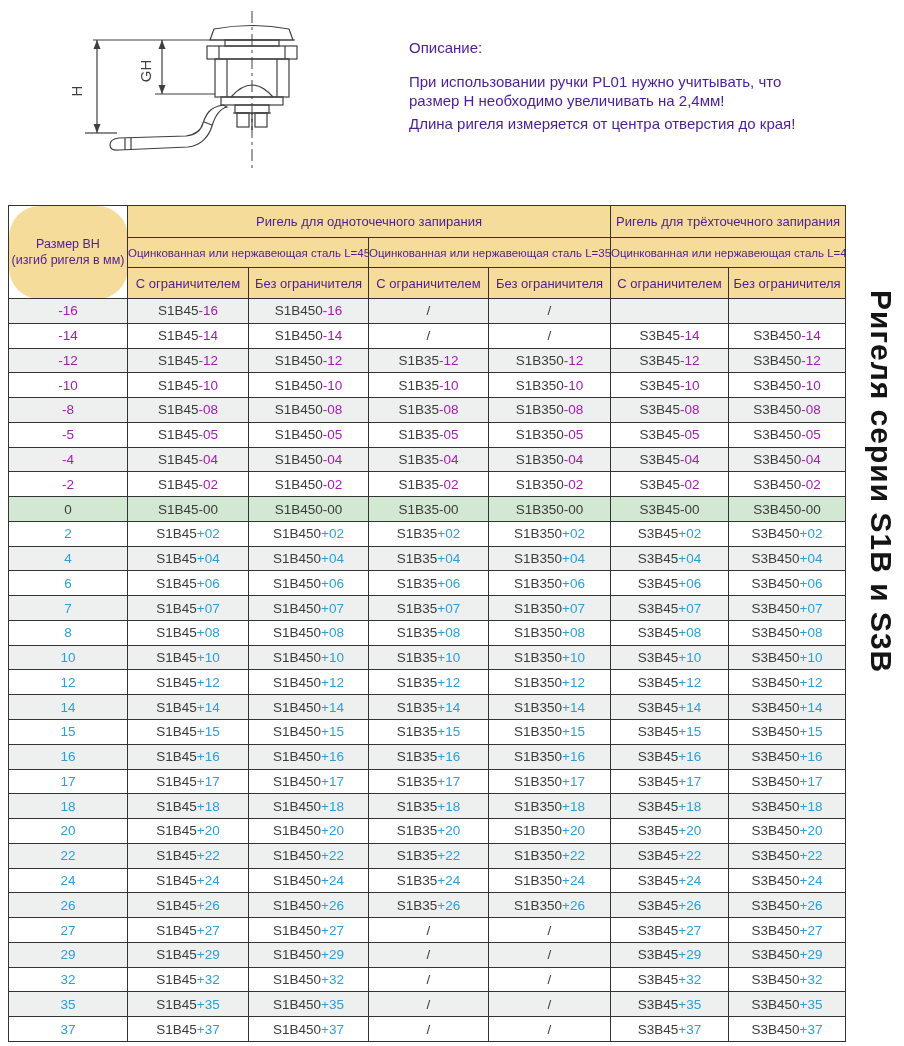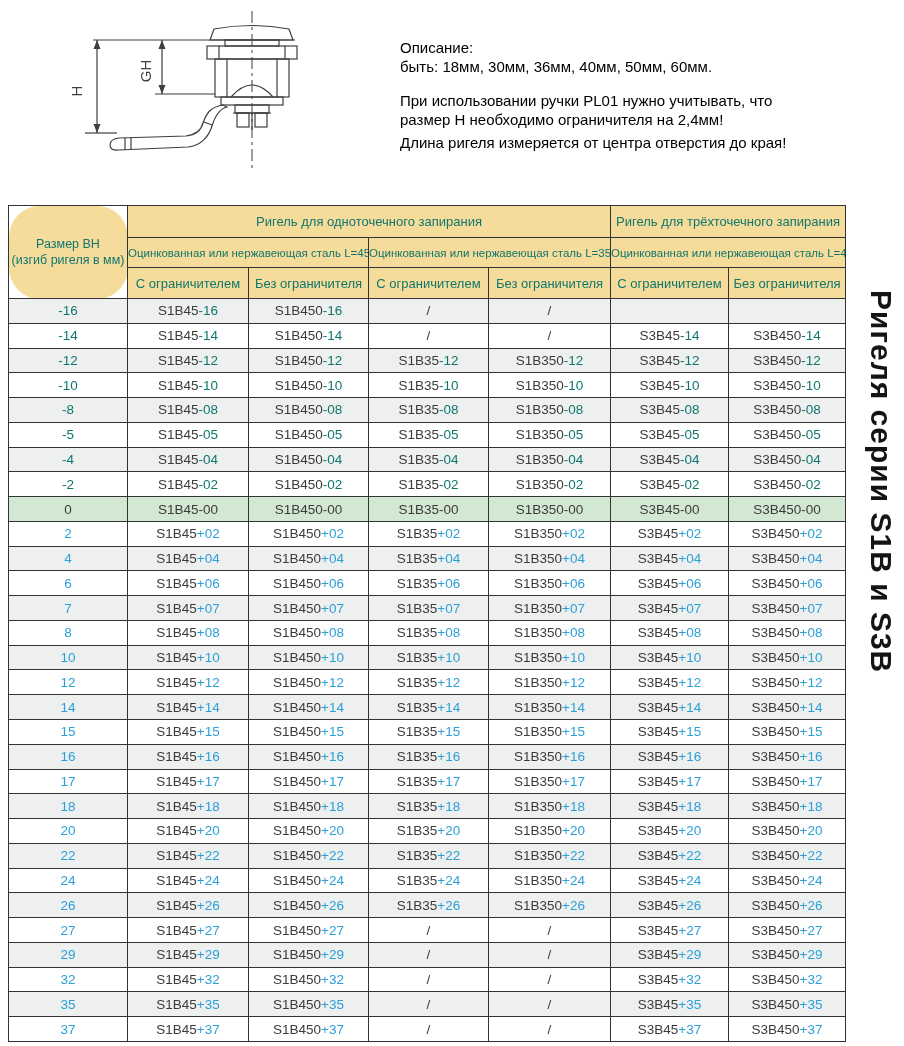--- a/index.html
+++ b/index.html
@@ -5,47 +5,47 @@
   html,body { margin:0; padding:0; background:#fff; }
   body { width:904px; height:1046px; position:relative; overflow:hidden;
          font-family:"Liberation Sans", sans-serif; color:#3b3b3b; }
   .stage { position:absolute; inset:0; }
 
   
   .drawing { position:absolute; left:55px; top:5px; }
   .drawing text { font-family:"Liberation Sans", sans-serif; font-size:15px; fill:#3f3f3f; }
 
   
-  .desc { position:absolute; left:400px; top:38px; font-size:15px; line-height:19px; color:#000000; }
+  .desc { position:absolute; left:409px; top:38px; font-size:15px; line-height:19px; color:#4c1d95; }
   .desc .gap-lg { margin-top:15px; }
   .desc .gap-sm { margin-top:4px; }
 
   
   .side-title { position:absolute; left:898px; top:290px; transform-origin:0 0;
                 transform:rotate(90deg); white-space:nowrap; font-size:30px; font-weight:bold;
                 color:#141414; letter-spacing:1px; }
 
   
   table.rigel { position:absolute; left:8px; top:205px; width:837px;
                 border-collapse:collapse; table-layout:fixed; }
   .rigel th, .rigel td { border:1px solid #333; text-align:center; vertical-align:middle;
                 padding:0; white-space:nowrap; overflow:hidden; }
-  .rigel thead th { background:#f6dc9a; color:#0f766e; font-weight:normal; }
+  .rigel thead th { background:#f6dc9a; color:#4c1d95; font-weight:normal; }
   .rigel tr.h1 { height:32px; }
   .rigel tr.h2 { height:30px; }
   .rigel tr.h3 { height:31px; }
   .rigel th.grp { font-size:13px; }
   .rigel th.sub { font-size:11.5px; }
   .rigel th.lim { font-size:13px; }
   .rigel th.c1  { font-size:12.5px; line-height:16px;border-radius:31px; }
   .rigel tbody tr { height:24.77px; }
   .rigel tbody td { font-size:13.5px; color:#3b3b3b; background:#fff; }
   .rigel tbody tr.alt td  { background:#eef0f0; }
   .rigel tbody tr.zero td { background:#d3e8d3; }
-  .size.neg, .suf.neg { color:#0f766e; }
+  .size.neg, .suf.neg { color:#a21caf; }
   .size.pos, .suf.pos { color:#2b9fd8; }
   .size.zero, .suf.zero { color:#3b3b3b; }
 </style>
 </head>
 <body>
 
 <div class="stage">
 
   <svg class="drawing" width="350" height="170" viewBox="0 0 350 170">
     <g stroke="#3f3f3f" stroke-width="1.2" fill="none">
@@ -91,23 +91,22 @@
       <polygon points="42,128 38.5,119 45.5,119"></polygon>
       <polygon points="107,35 103.5,44 110.5,44"></polygon>
       <polygon points="107,89 103.5,80 110.5,80"></polygon>
     </g>
     <text x="27" y="86" transform="rotate(-90 27 86)" text-anchor="middle">H</text>
     <text x="96" y="66" transform="rotate(-90 96 66)" text-anchor="middle">GH</text>
   </svg>
 
   <div class="desc">
     <div>Описание:</div>
-    <div>быть: 18мм, 30мм, 36мм, 40мм, 50мм, 60мм.</div>
     <div class="gap-lg">При использовании ручки PL01 нужно учитывать, что</div>
-    <div>размер H необходимо ограничителя на 2,4мм!</div>
+    <div>размер H необходимо увеличивать на 2,4мм!</div>
     <div class="gap-sm">Длина ригеля измеряется от центра отверстия до края!</div>
   </div>
 
   <div class="side-title">Ригеля серии S1B и S3B</div>
 
   <table class="rigel">
     <colgroup>
       <col style="width:119px">
         <col style="width:121px">
         <col style="width:120px">

